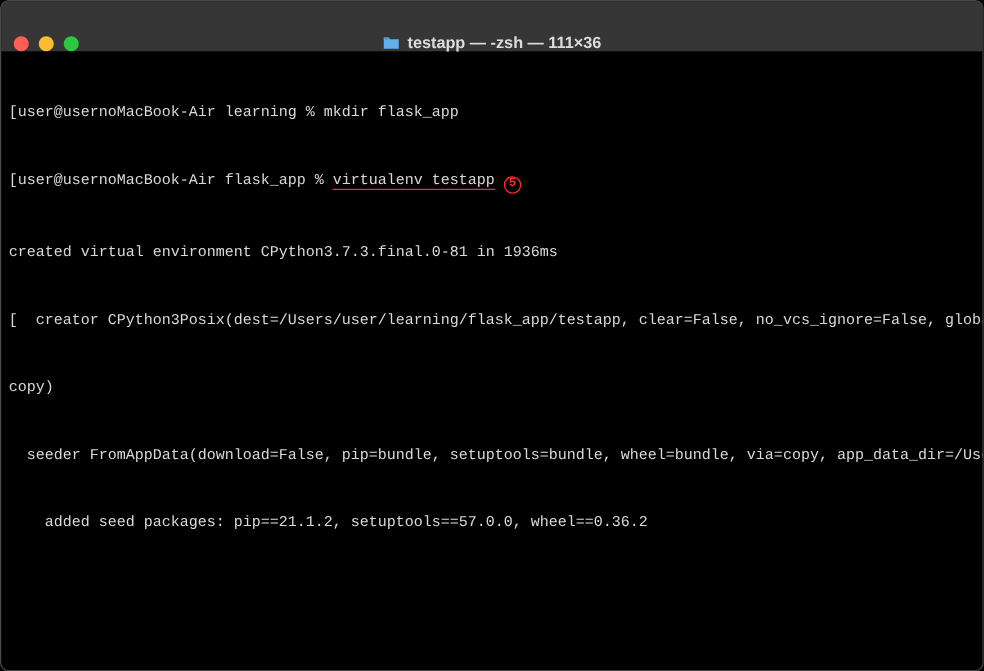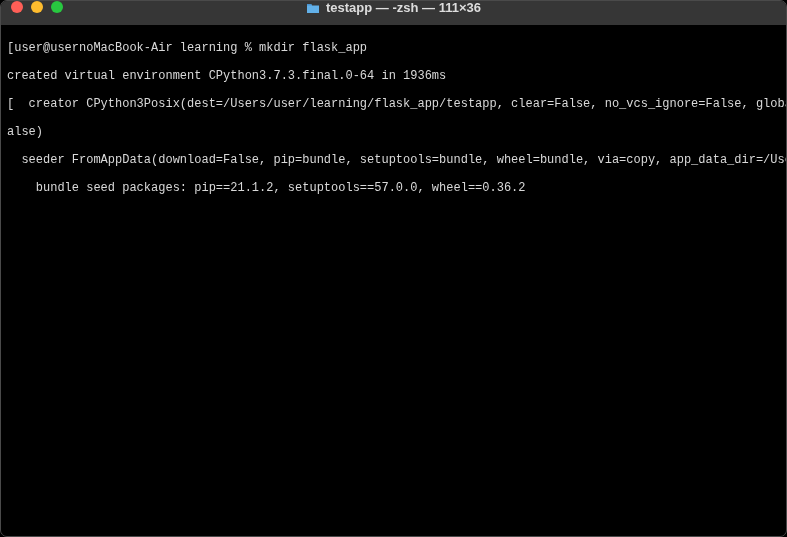--- a/index.html
+++ b/index.html
@@ -16,24 +16,24 @@
       width: 787px;
       height: 537px;
       background: #1a1a1a;
       border-radius: 7px;
       overflow: hidden;
       display: flex;
       flex-direction: column;
       border: 1px solid #4a4a4a;
     }
     .titlebar {
-      height: 24px;
+      height: 40px;
       background: #363636;
       display: flex;
-      align-items: flex-start;
+      align-items: flex-end;
       padding: 0 10px;
       position: relative;
       flex-shrink: 0;
     }
     .traffic-lights {
       display: flex;
       gap: 8px;
     }
     .light {
       width: 12px;
@@ -63,21 +63,21 @@
       display: inline-block;
     }
     .term {
       flex: 1;
       background: #000;
       padding: 2px 6px;
       color: #d9d9d9;
       overflow: hidden;
       white-space: pre;
     }
-    .line { display: block; min-height: 14px; }
+    .line { display: block; min-height: 14px; margin-top: 26px; }
     .annot {
       color: #ff2a2a;
       font-weight: bold;
     }
     .annot svg { vertical-align: -2px; }
     .num-circle {
       display: inline-block;
       width: 14px; height: 14px;
       border: 1.5px solid #ff2a2a;
       border-radius: 50%;
@@ -109,25 +109,26 @@
           <path d="M1 1h4l1.2 1.4H13v7.6H1z" fill="#62b0e8"></path>
           <path d="M1 1h4l1.2 1.4H1z" fill="#4a93cf"></path>
         </svg>
       </span>
       <span>testapp — -zsh — 111×36</span>
     </div>
   </div>
 
   <div class="term">
 <span class="line"><span>[user@usernoMacBook-Air learning % </span><span>mkdir flask_app</span></span>
-<span class="line">created virtual environment CPython3.7.3.final.0-64 in 1936ms</span>
+<span class="line"><span>[user@usernoMacBook-Air flask_app % </span><span class="uline">virtualenv testapp</span> <span class="num-circle">5</span></span>
+<span class="line">created virtual environment CPython3.7.3.final.0-81 in 1936ms</span>
 <span class="line">[  creator CPython3Posix(dest=/Users/user/learning/flask_app/testapp, clear=False, no_vcs_ignore=False, global=F</span>
-<span class="line">alse)</span>
+<span class="line">copy)</span>
 <span class="line">  seeder FromAppData(download=False, pip=bundle, setuptools=bundle, wheel=bundle, via=copy, app_data_dir=/Users</span>
-<span class="line">    bundle seed packages: pip==21.1.2, setuptools==57.0.0, wheel==0.36.2</span>
+<span class="line">    added seed packages: pip==21.1.2, setuptools==57.0.0, wheel==0.36.2</span>
 <span class="line"></span>
 <span class="line"></span>
 <span class="line"></span>
 <span class="line"></span>
 <span class="line"></span>
 <span class="line"></span>
 <span class="line"></span>
 <span class="line"></span>
 
 

